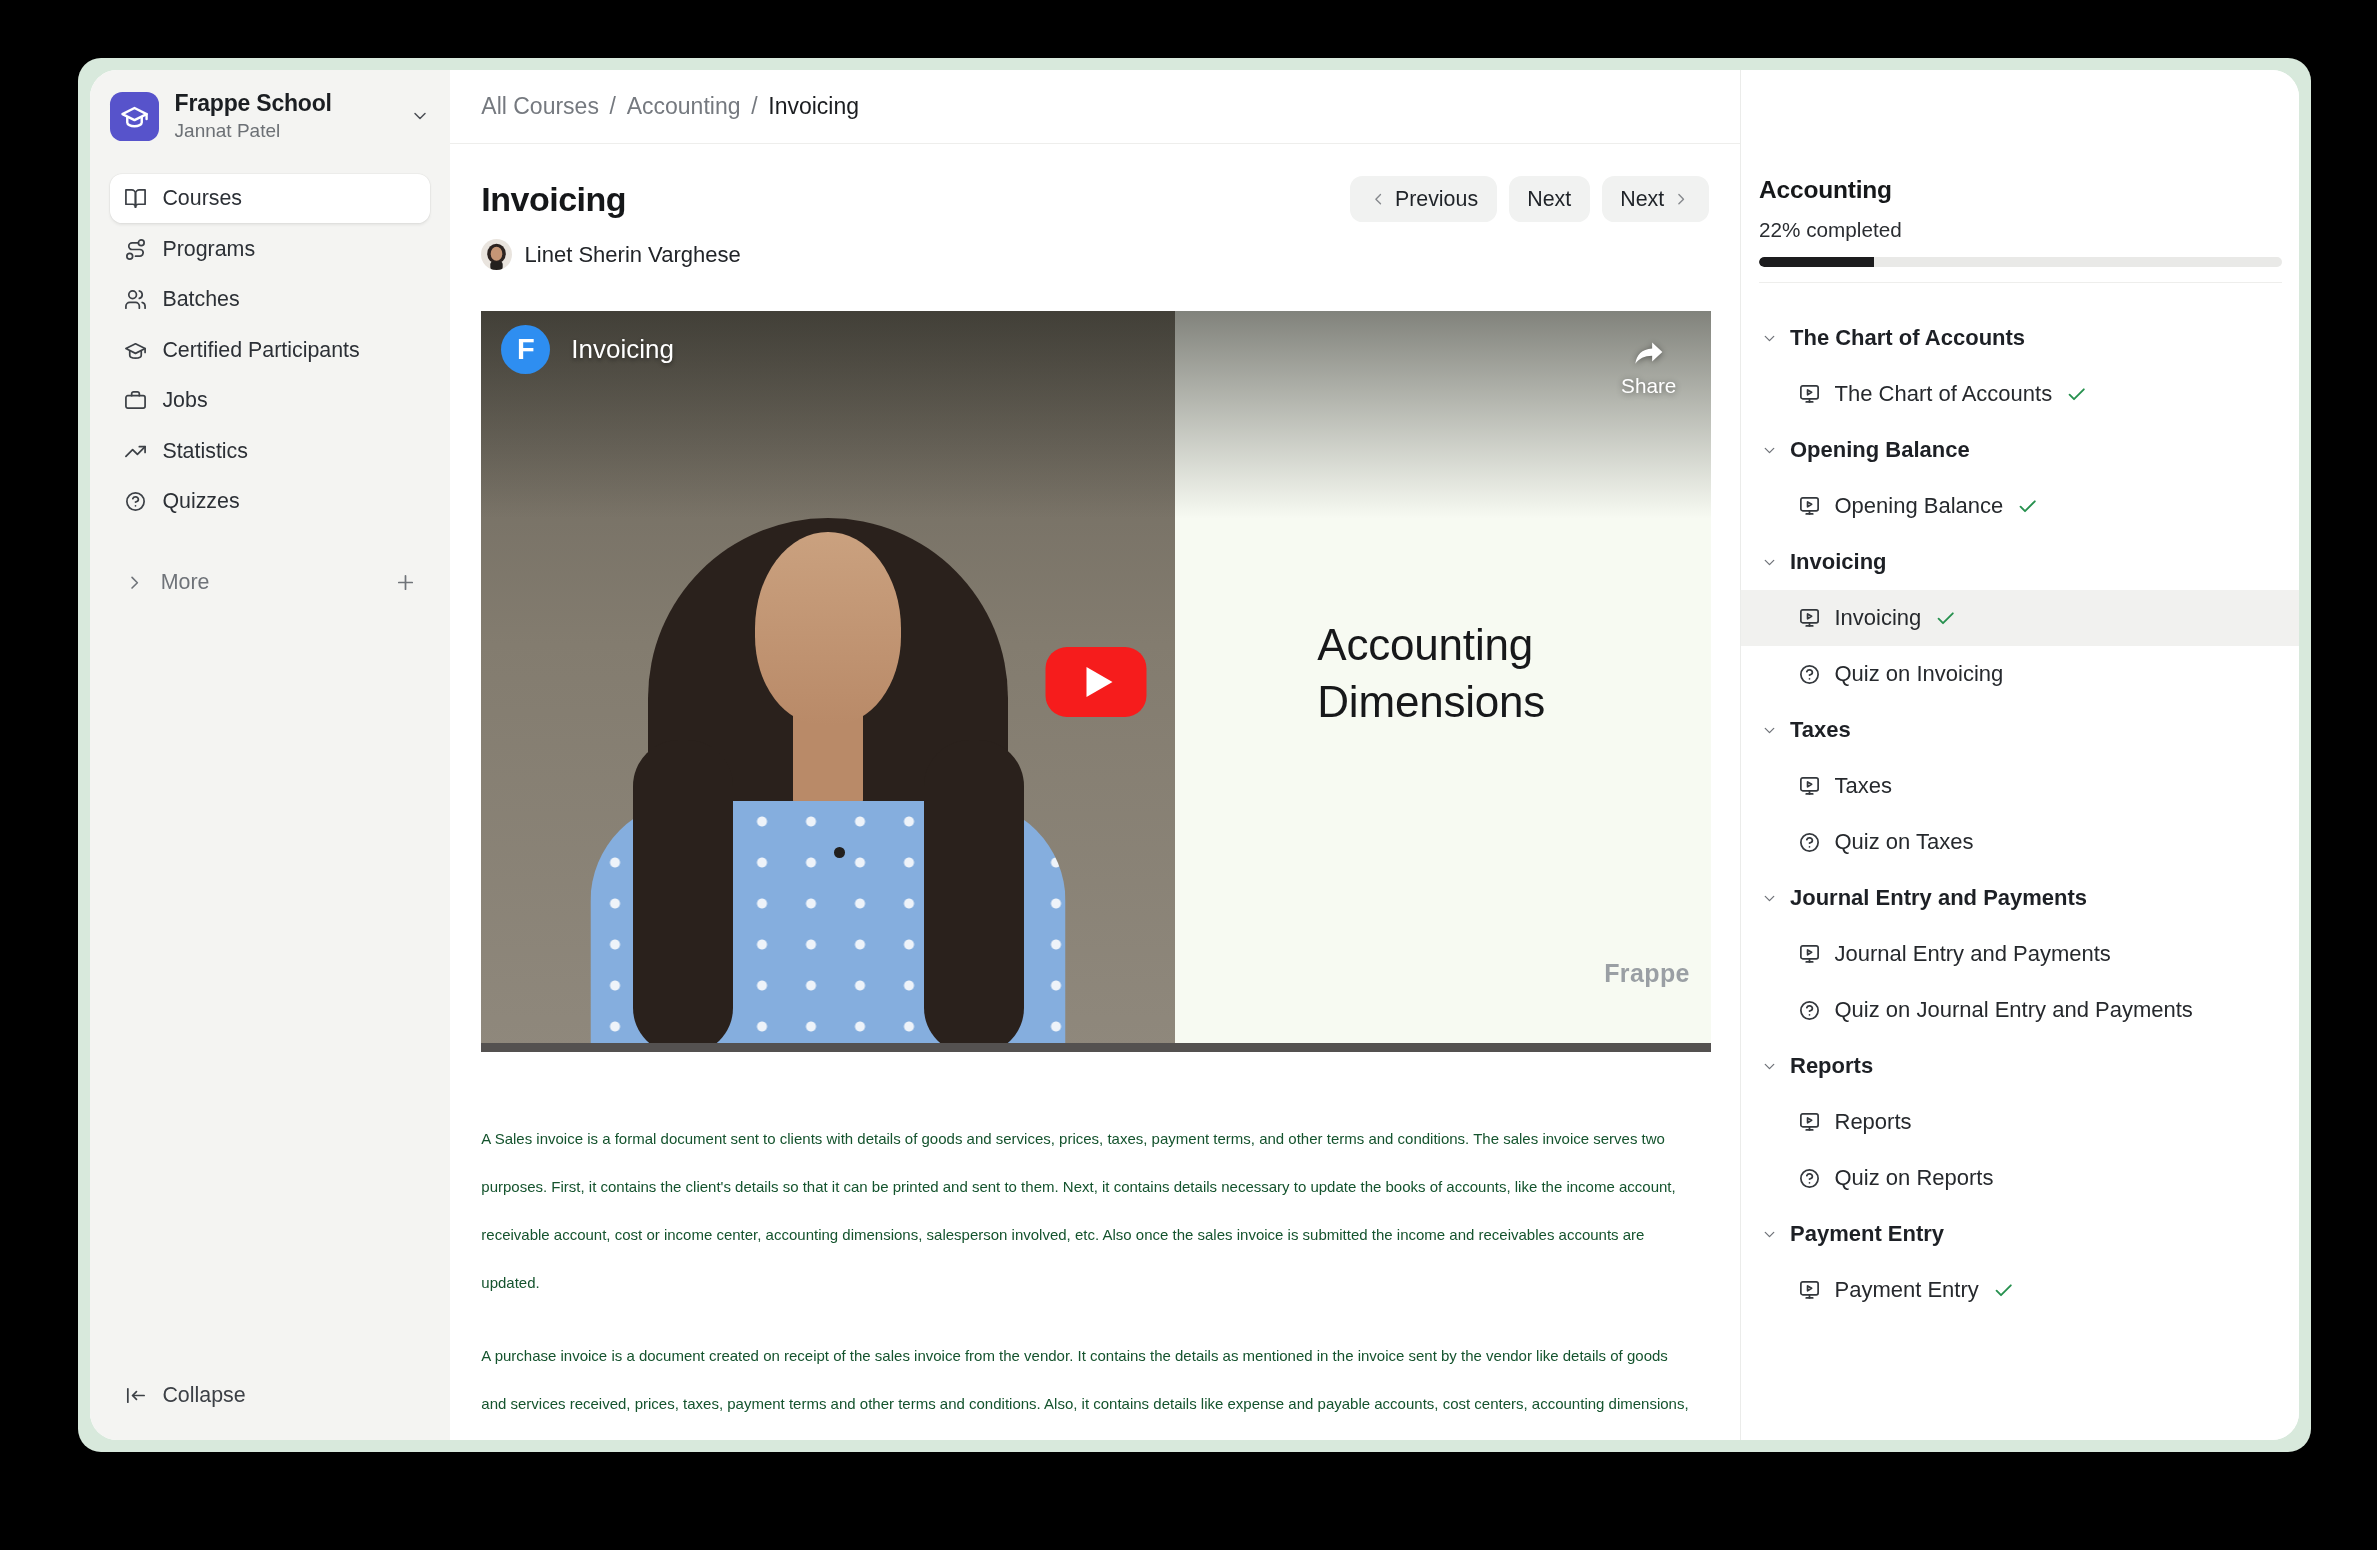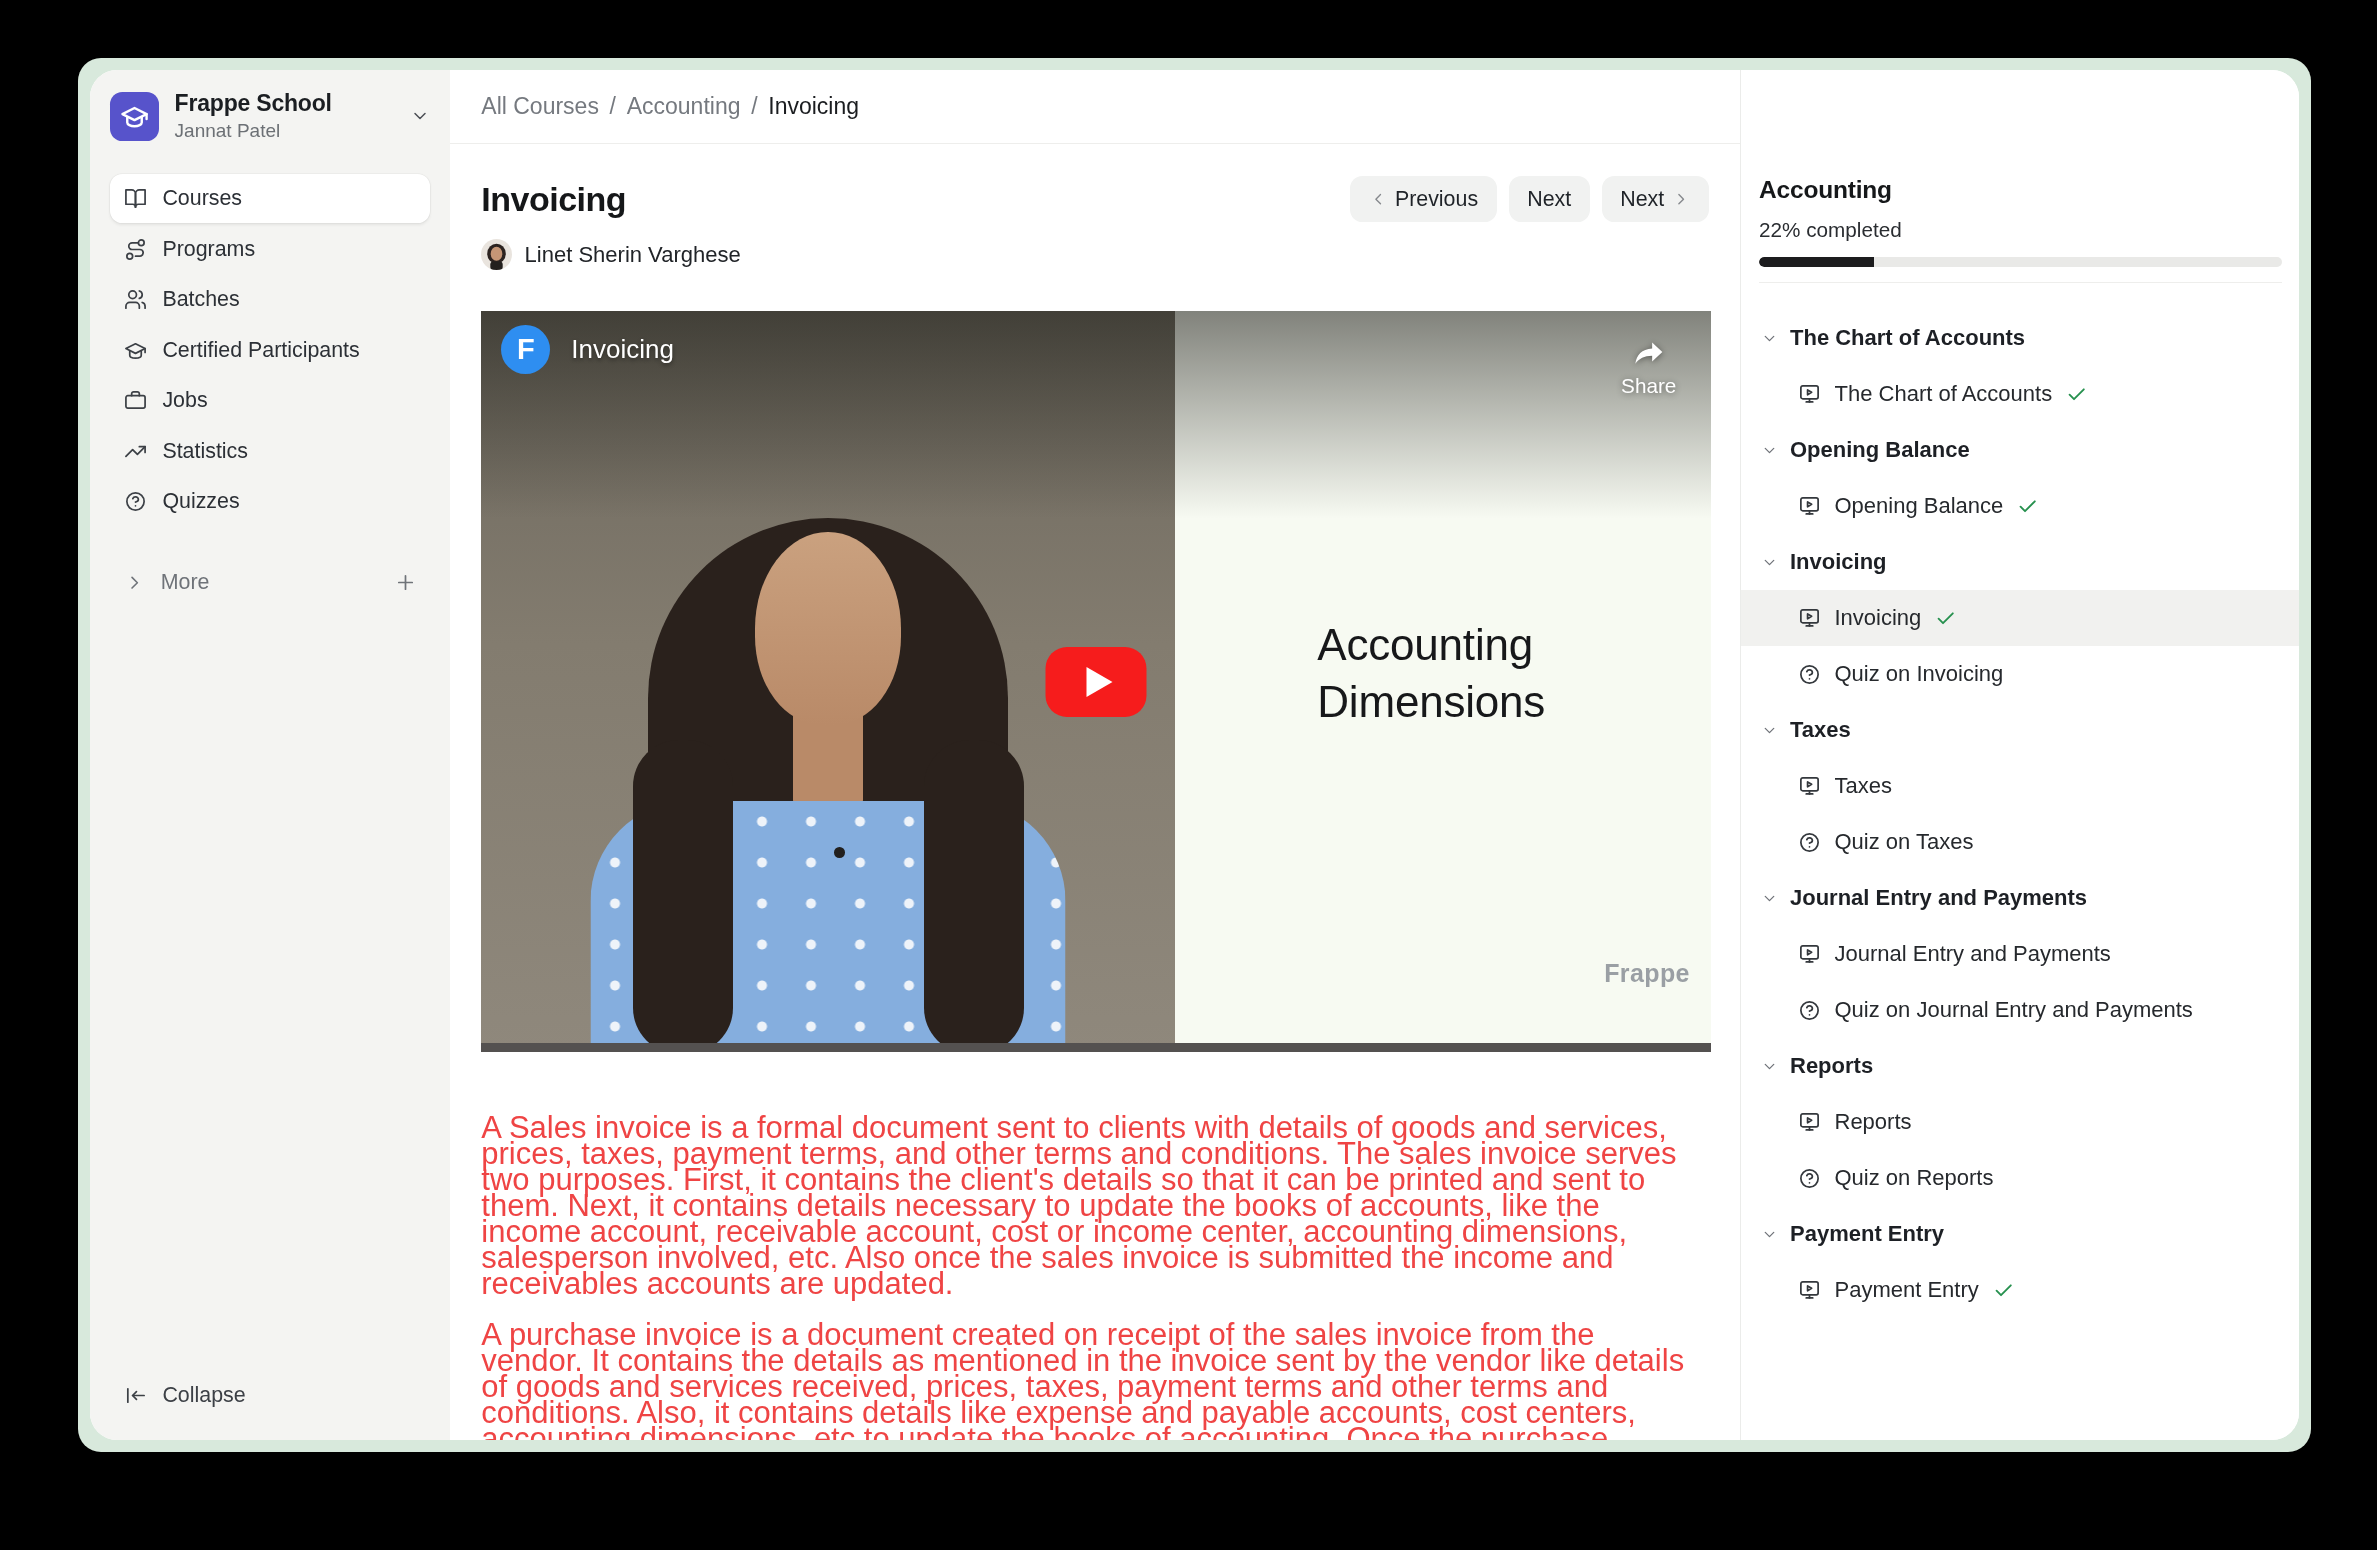--- a/index.html
+++ b/index.html
@@ -72,21 +72,21 @@
   .v-watermark{position:absolute;right:21.4px;bottom:64px;font-size:25px;font-weight:700;color:#9a9fa4;letter-spacing:0.4px}
   .v-overlay{position:absolute;inset:0;background:linear-gradient(180deg,rgba(32,32,26,.55) 0%,rgba(32,32,26,0) 28%);pointer-events:none}
   .v-logo{position:absolute;left:20px;top:13.8px;width:49px;height:49px;border-radius:50%;background:var(--logo_blue,#2e8ef1);color:#fff;display:flex;align-items:center;justify-content:center;font-size:29px;font-weight:800}
   .v-title{position:absolute;left:90px;top:23px;font-size:26px;font-weight:500;color:#fff;text-shadow:0 1.5px 4.6px rgba(0,0,0,.45)}
   .v-share{position:absolute;right:35px;top:24.5px;display:flex;flex-direction:column;align-items:center;gap:3.1px;color:#fff;font-size:20.7px;filter:drop-shadow(0 1.5px 3.1px rgba(0,0,0,.45));cursor:pointer}
   .v-share svg{width:35px;height:35px}
   .v-play{position:absolute;left:50%;top:50%;transform:translate(-50%,-50%);width:101px;height:70px;border-radius:21.4px;background:var(--play_red,#f61c1c);display:flex;align-items:center;justify-content:center;cursor:pointer;border:none}
   .v-play .tri{width:0;height:0;border-left:26px solid #fff;border-top:15.3px solid transparent;border-bottom:15.3px solid transparent;margin-left:6.1px}
   .v-scrubber{position:absolute;left:0;right:0;bottom:0;height:9.2px;background:#545150}
 
-  .para{width:1210px;font-size:31px;line-height:26px;color:#ef4444;margin-top:24.5px}
+  .para{width:1210px;font-size:15px;line-height:48px;color:#14532d;margin-top:24.5px}
   .para.first{margin-top:63px}
 
   
   .outline{width:558px;flex:none;background:#fff;display:flex;flex-direction:column}
   .outline-head{padding:106px 17px 0 18.4px}
   .outline-title{font-size:24.5px;font-weight:700;color:#16181a;letter-spacing:-0.2px}
   .progress-label{margin-top:13.8px;font-size:20.7px;color:#2a2d31}
   .progress-track{margin-top:15.3px;height:9.2px;border-radius:6.1px;background:#e9e9e7;overflow:hidden}
   .progress-fill{height:100%;background:var(--progress_dark,#1c1c1e);border-radius:6.1px 0 0 6.1px}
   .outline-divider{margin-top:15.3px;border-top:1.5px solid #eeeeec}

